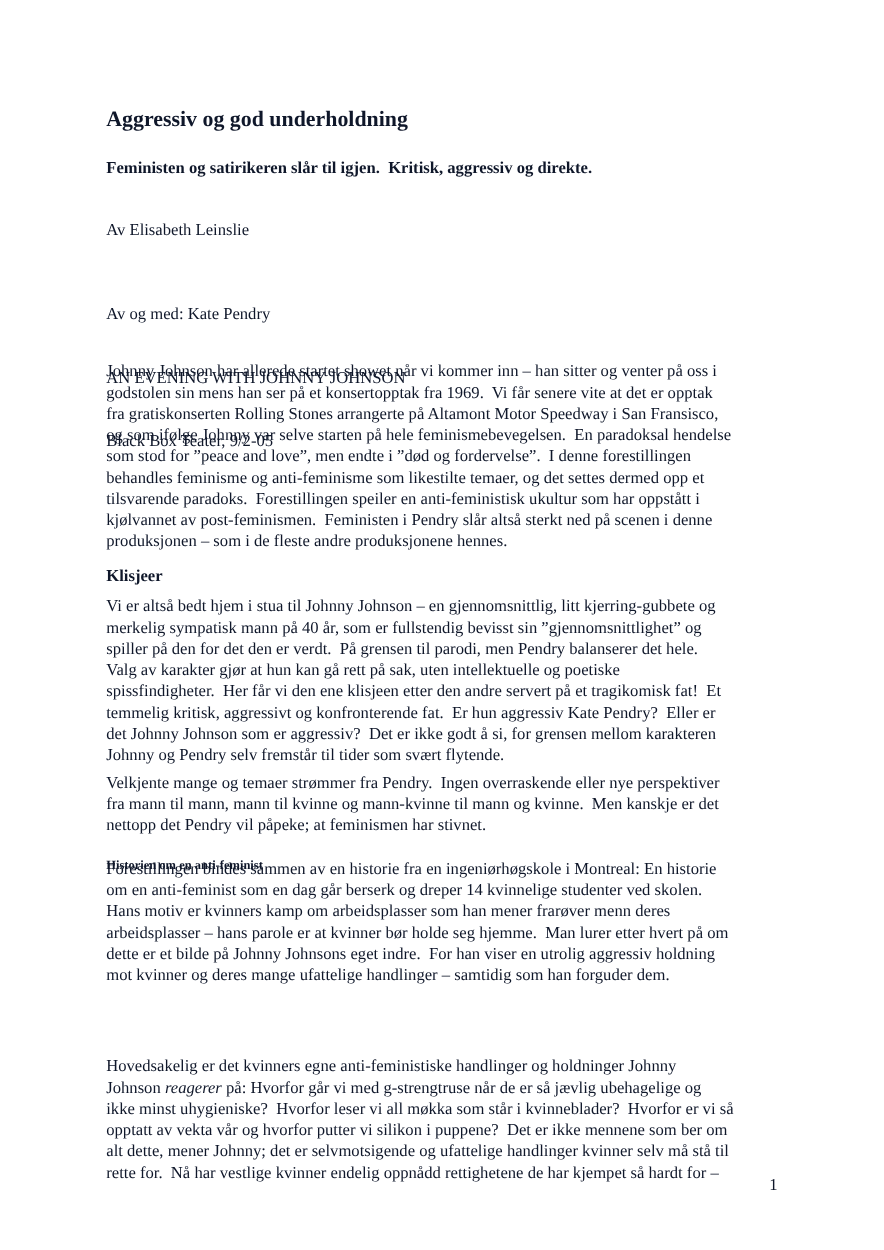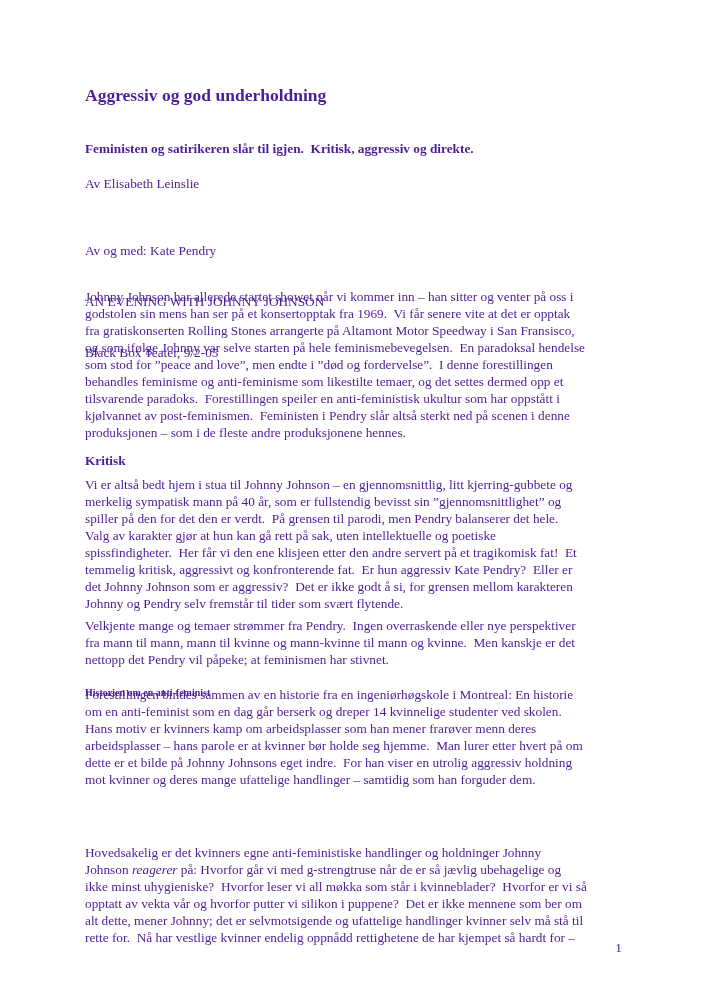--- a/index.html
+++ b/index.html
@@ -6,41 +6,41 @@
     margin: 0;
     padding: 0;
     background: #ffffff;
   }
   .page {
     position: relative;
     width: 707px;
     height: 1000px;
     background: #ffffff;
     font-family: "Liberation Serif", "DejaVu Serif", serif;
-    color: #4c1d95;
+    color: #0f172a;
     overflow: hidden;
   }
   .blk {
     position: absolute;
     left: 85px;
     width: 620px;
     font-size: 13.3px;
     line-height: 17px;
     white-space: pre-wrap;
     text-align: left;
   }
   .article-title {
     top: 84px;
     font-size: 17.5px;
     line-height: 22px;
     font-weight: bold;
     margin: 0;
   }
   .article-lead {
-    top: 140px;
+    top: 125px;
     font-weight: bold;
     margin: 0;
   }
   .byline { top: 175px; margin: 0; }
   .production { top: 208px; margin: 0; }
   .para-intro { top: 288px; margin: 0; }
   .h-klisjeer {
     top: 452px;
     font-size: 13.3px;
     line-height: 17px;
@@ -86,21 +86,21 @@
   <p class="blk para-intro">Johnny Johnson har allerede startet showet når vi kommer inn – han sitter og venter på oss i
 godstolen sin mens han ser på et konsertopptak fra 1969.  Vi får senere vite at det er opptak
 fra gratiskonserten Rolling Stones arrangerte på Altamont Motor Speedway i San Fransisco,
 og som ifølge Johnny var selve starten på hele feminismebevegelsen.  En paradoksal hendelse
 som stod for ”peace and love”, men endte i ”død og fordervelse”.  I denne forestillingen
 behandles feminisme og anti-feminisme som likestilte temaer, og det settes dermed opp et
 tilsvarende paradoks.  Forestillingen speiler en anti-feministisk ukultur som har oppstått i
 kjølvannet av post-feminismen.  Feministen i Pendry slår altså sterkt ned på scenen i denne
 produksjonen – som i de fleste andre produksjonene hennes.</p>
 
-  <h2 class="blk h-klisjeer">Kritisk</h2>
+  <h2 class="blk h-klisjeer">Klisjeer</h2>
 
   <p class="blk para-klisjeer">Vi er altså bedt hjem i stua til Johnny Johnson – en gjennomsnittlig, litt kjerring-gubbete og
 merkelig sympatisk mann på 40 år, som er fullstendig bevisst sin ”gjennomsnittlighet” og
 spiller på den for det den er verdt.  På grensen til parodi, men Pendry balanserer det hele.
 Valg av karakter gjør at hun kan gå rett på sak, uten intellektuelle og poetiske
 spissfindigheter.  Her får vi den ene klisjeen etter den andre servert på et tragikomisk fat!  Et
 temmelig kritisk, aggressivt og konfronterende fat.  Er hun aggressiv Kate Pendry?  Eller er
 det Johnny Johnson som er aggressiv?  Det er ikke godt å si, for grensen mellom karakteren
 Johnny og Pendry selv fremstår til tider som svært flytende.</p>
 

